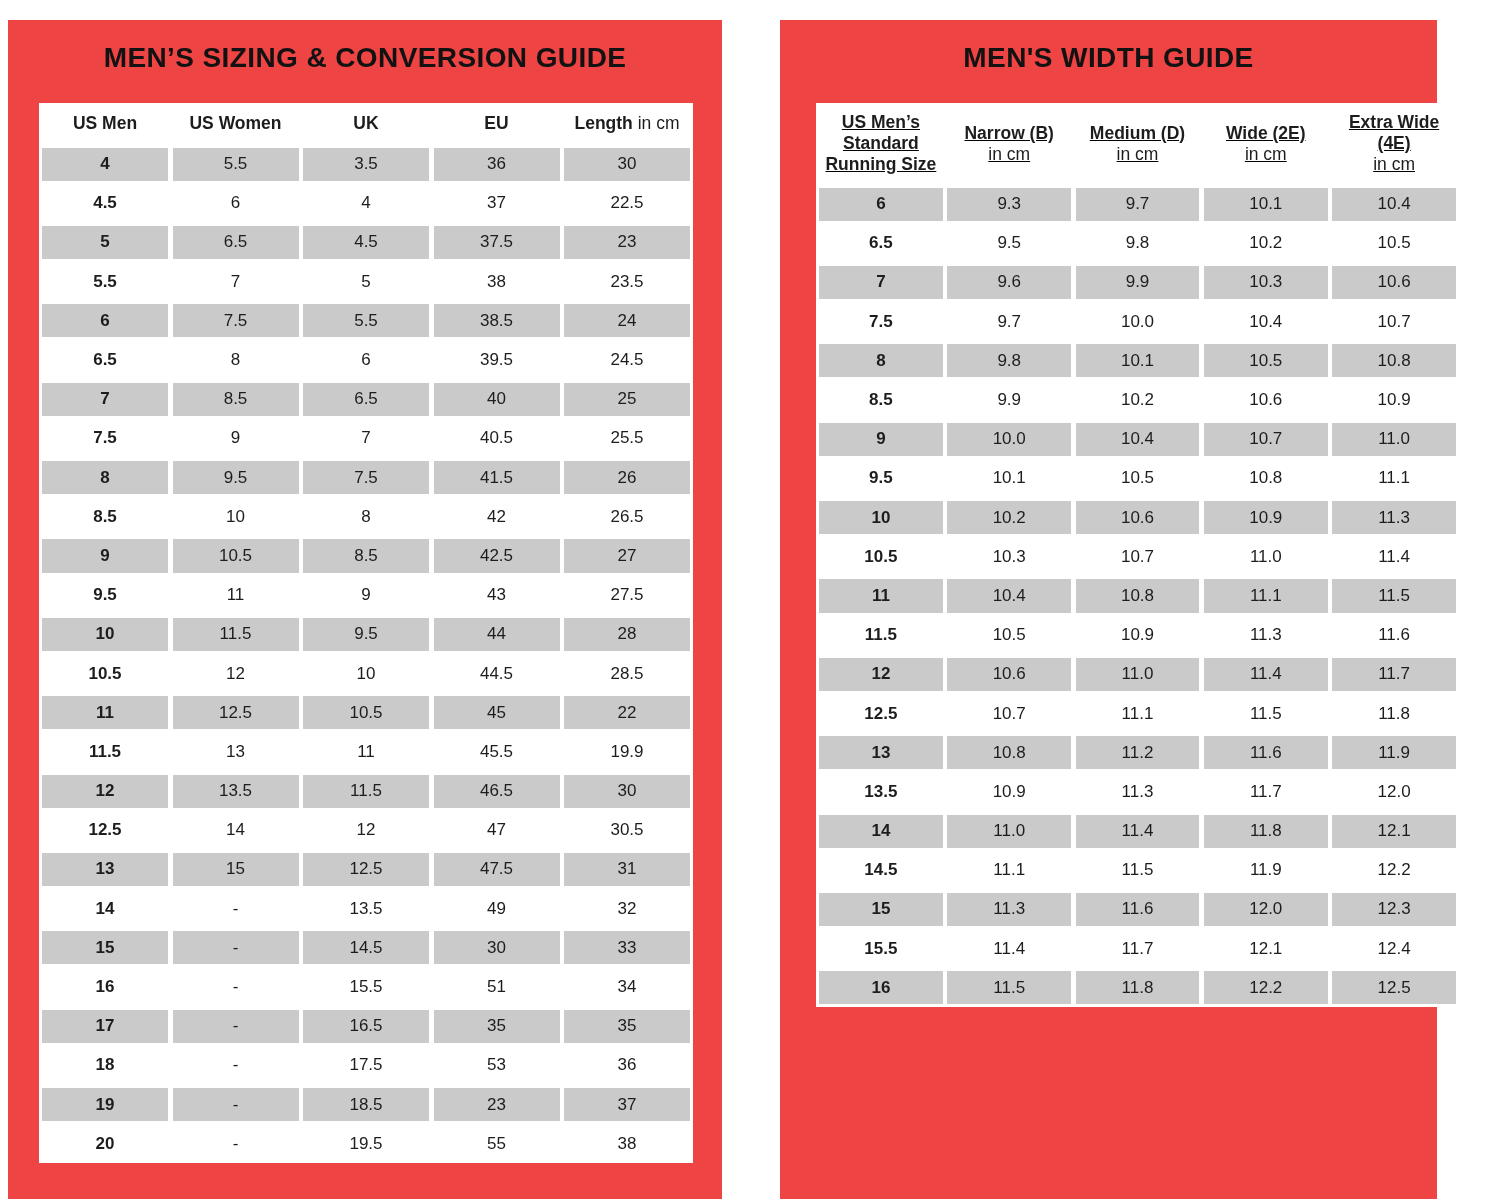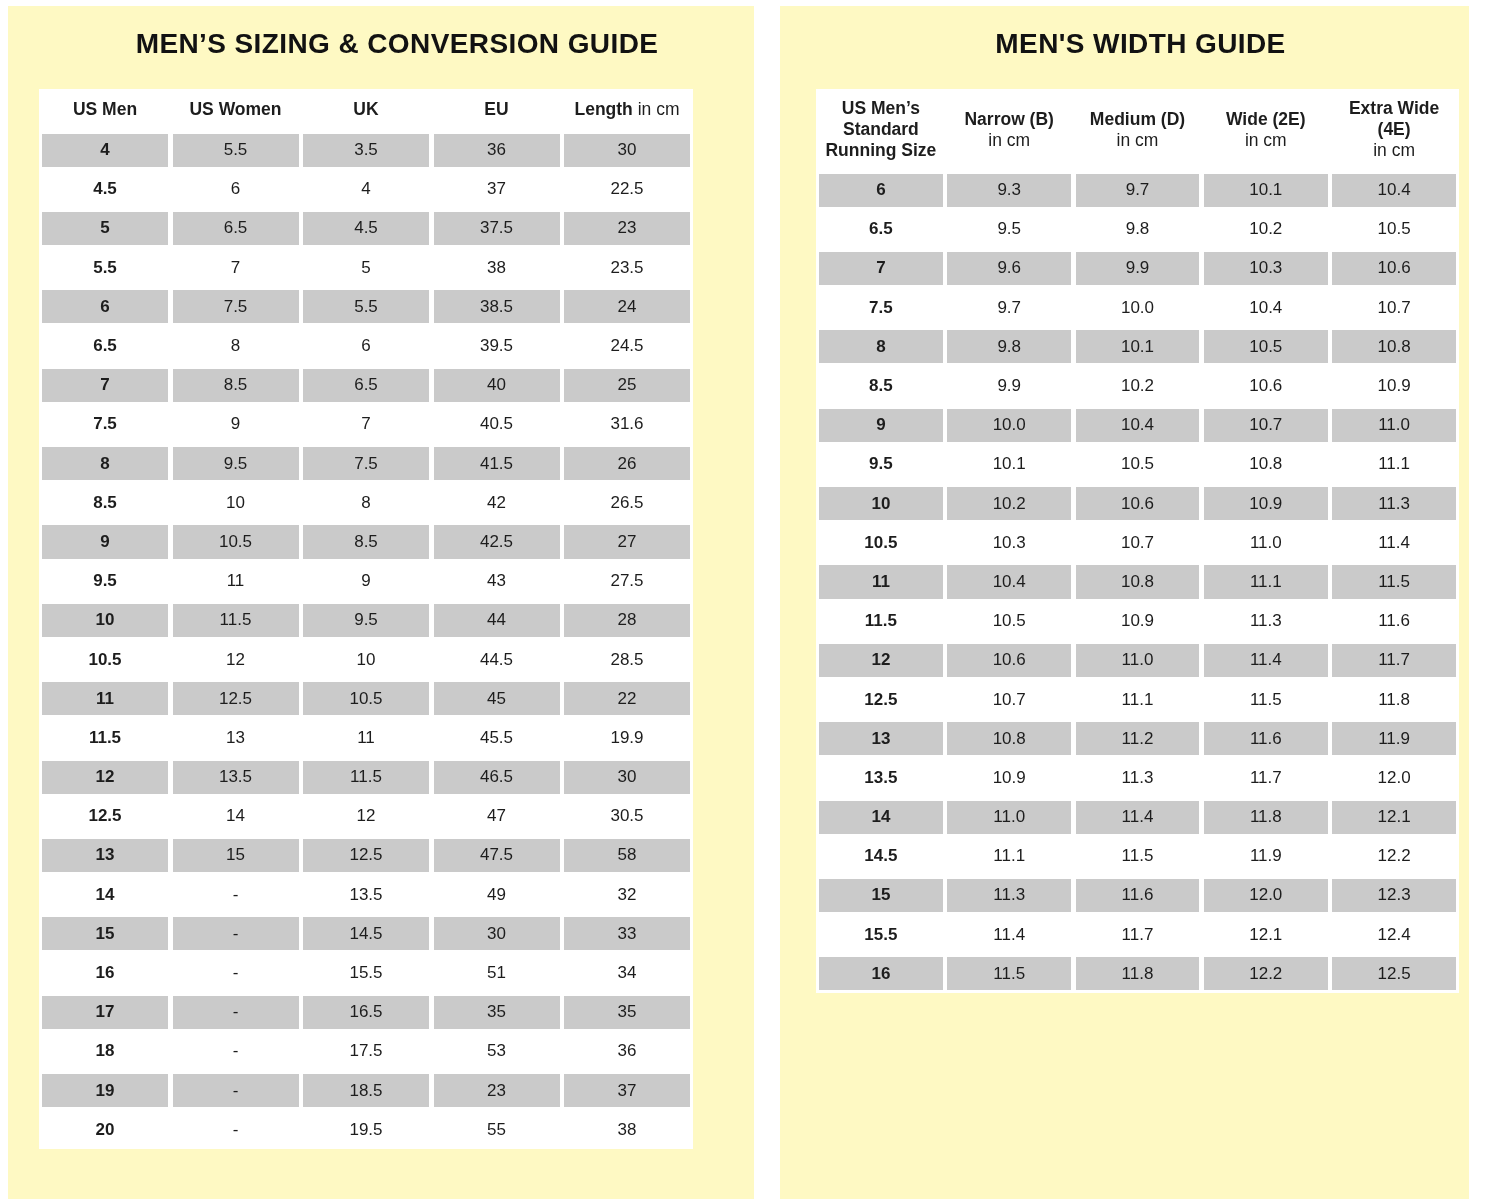--- a/index.html
+++ b/index.html
@@ -9,24 +9,23 @@
     font-family: "Liberation Sans", sans-serif;
   }
   body {
     position: relative;
     width: 1500px;
     height: 1199px;
     overflow: hidden;
   }
   .card {
     position: absolute;
-    top: 6px;
+    top: 20px;
     bottom: 0;
-    background: #fef9c3;
-    padding-left: 32px;
+    background: #ef4444;
   }
   .card-left  { left: 8px;   width: 714px; }
   .card-right { left: 780px; width: 657px; }
 
   .card-title {
     margin: 0;
     padding-top: 22px;
     text-align: center;
     font-size: 28px;
     font-weight: 700;
@@ -42,21 +41,21 @@
   .box-right { left: 36px; top: 83px; width: 643px; }
 
   .row {
     display: grid;
     grid-template-columns: repeat(5, 1fr);
     column-gap: 4.5px;
     padding: 3px 3px;
     box-sizing: border-box;
   }
   .row.header { height: 41.5px; padding: 0 3px; }
-  .box-right .row.header { height: 81.5px; }
+  .box-right .row.header { height: 81.5px; text-decoration: underline; }
   .row.data { height: 39.2px; }
 
   .hcell {
     display: flex;
     flex-direction: column;
     align-items: center;
     justify-content: center;
     text-align: center;
     font-size: 17.5px;
     line-height: 21px;
@@ -147,21 +146,21 @@
         <div class="cell">8.5</div>
         <div class="cell">6.5</div>
         <div class="cell">40</div>
         <div class="cell">25</div>
       </div>
       <div class="row data">
         <div class="cell first">7.5</div>
         <div class="cell">9</div>
         <div class="cell">7</div>
         <div class="cell">40.5</div>
-        <div class="cell">31.6</div>
+        <div class="cell">25.5</div>
       </div>
       <div class="row data shaded">
         <div class="cell first">8</div>
         <div class="cell">9.5</div>
         <div class="cell">7.5</div>
         <div class="cell">41.5</div>
         <div class="cell">26</div>
       </div>
       <div class="row data">
         <div class="cell first">8.5</div>
@@ -224,21 +223,21 @@
         <div class="cell">14</div>
         <div class="cell">12</div>
         <div class="cell">47</div>
         <div class="cell">30.5</div>
       </div>
       <div class="row data shaded">
         <div class="cell first">13</div>
         <div class="cell">15</div>
         <div class="cell">12.5</div>
         <div class="cell">47.5</div>
-        <div class="cell">58</div>
+        <div class="cell">31</div>
       </div>
       <div class="row data">
         <div class="cell first">14</div>
         <div class="cell">-</div>
         <div class="cell">13.5</div>
         <div class="cell">49</div>
         <div class="cell">32</div>
       </div>
       <div class="row data shaded">
         <div class="cell first">15</div>

